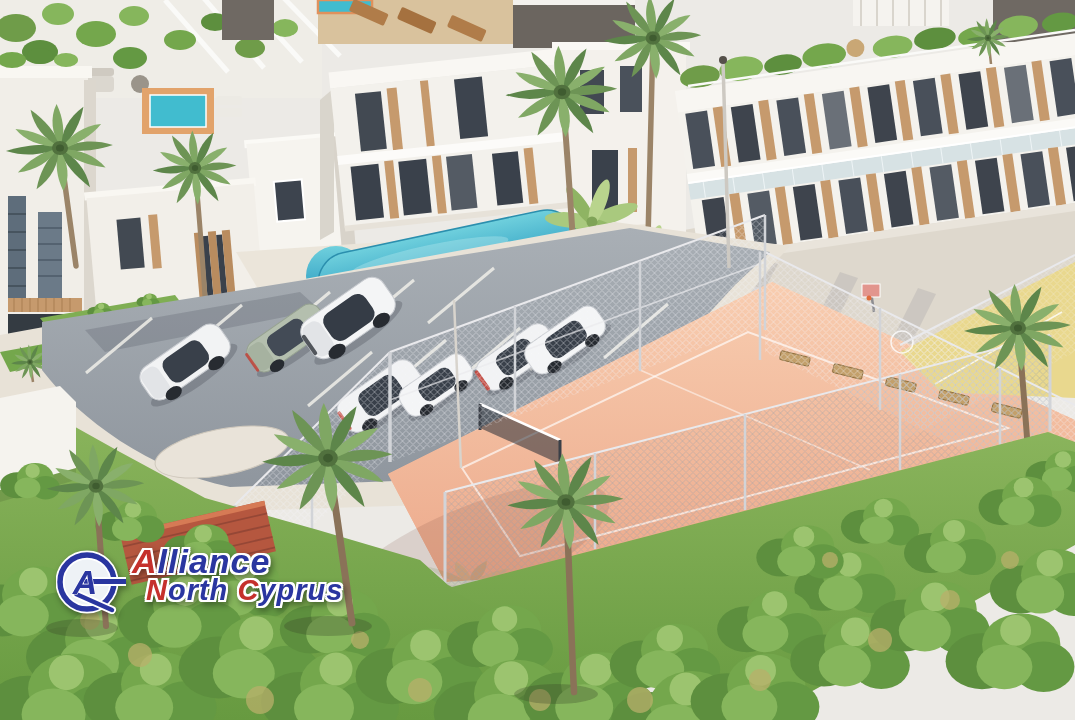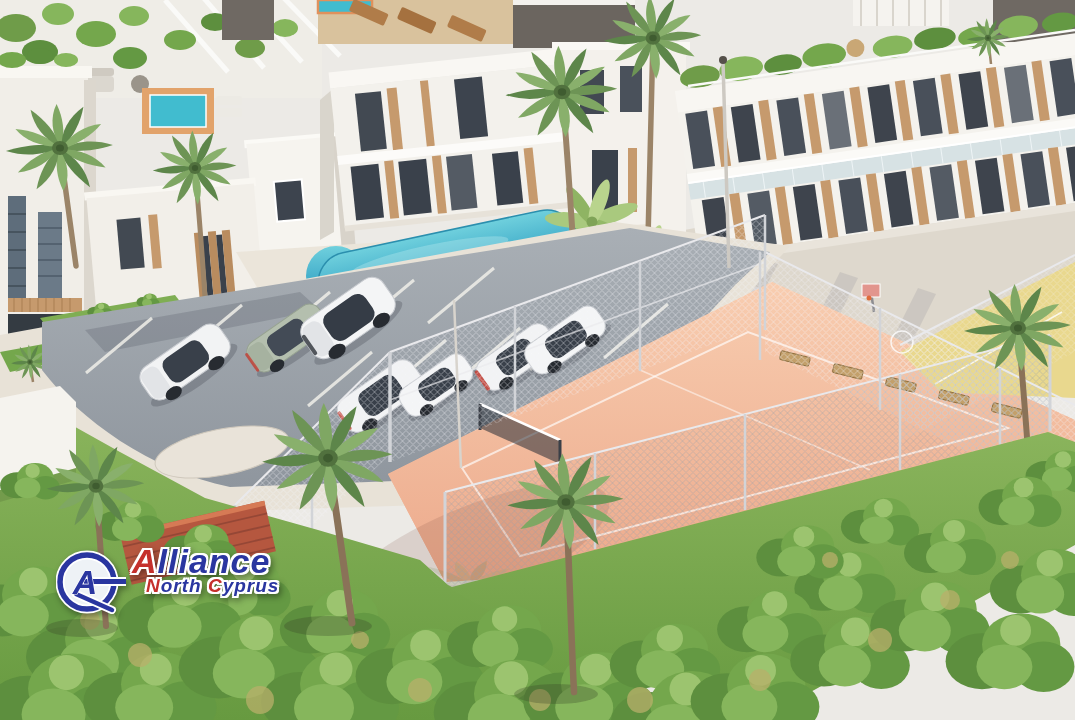--- a/index.html
+++ b/index.html
@@ -16,21 +16,21 @@
     pointer-events:none;
   }
   .wm-mark{width:72px;height:64px;flex:0 0 auto;margin-top:6px;}
   .wm-text{margin-left:4px;line-height:1;}
   .wm-line1{
     font-size:34px;font-weight:800;font-style:italic;color:#2a36a0;letter-spacing:1px;
     text-shadow:-2px -2px 0 #fff,2px -2px 0 #fff,-2px 2px 0 #fff,2px 2px 0 #fff,
                 0 -2px 0 #fff,0 2px 0 #fff,-2px 0 0 #fff,2px 0 0 #fff;
   }
   .wm-line2{
-    font-size:19px;font-weight:800;font-style:italic;color:#2a36a0;letter-spacing:1px;
+    font-size:29px;font-weight:800;font-style:italic;color:#2a36a0;letter-spacing:1px;
     margin:-2px 0 0 14px;
     text-shadow:-2px -2px 0 #fff,2px -2px 0 #fff,-2px 2px 0 #fff,2px 2px 0 #fff,
                 0 -2px 0 #fff,0 2px 0 #fff,-2px 0 0 #fff,2px 0 0 #fff;
   }
   .wm .red{color:#c5302c;}
 </style>
 </head>
 <body>
 
 <div id="stage">

